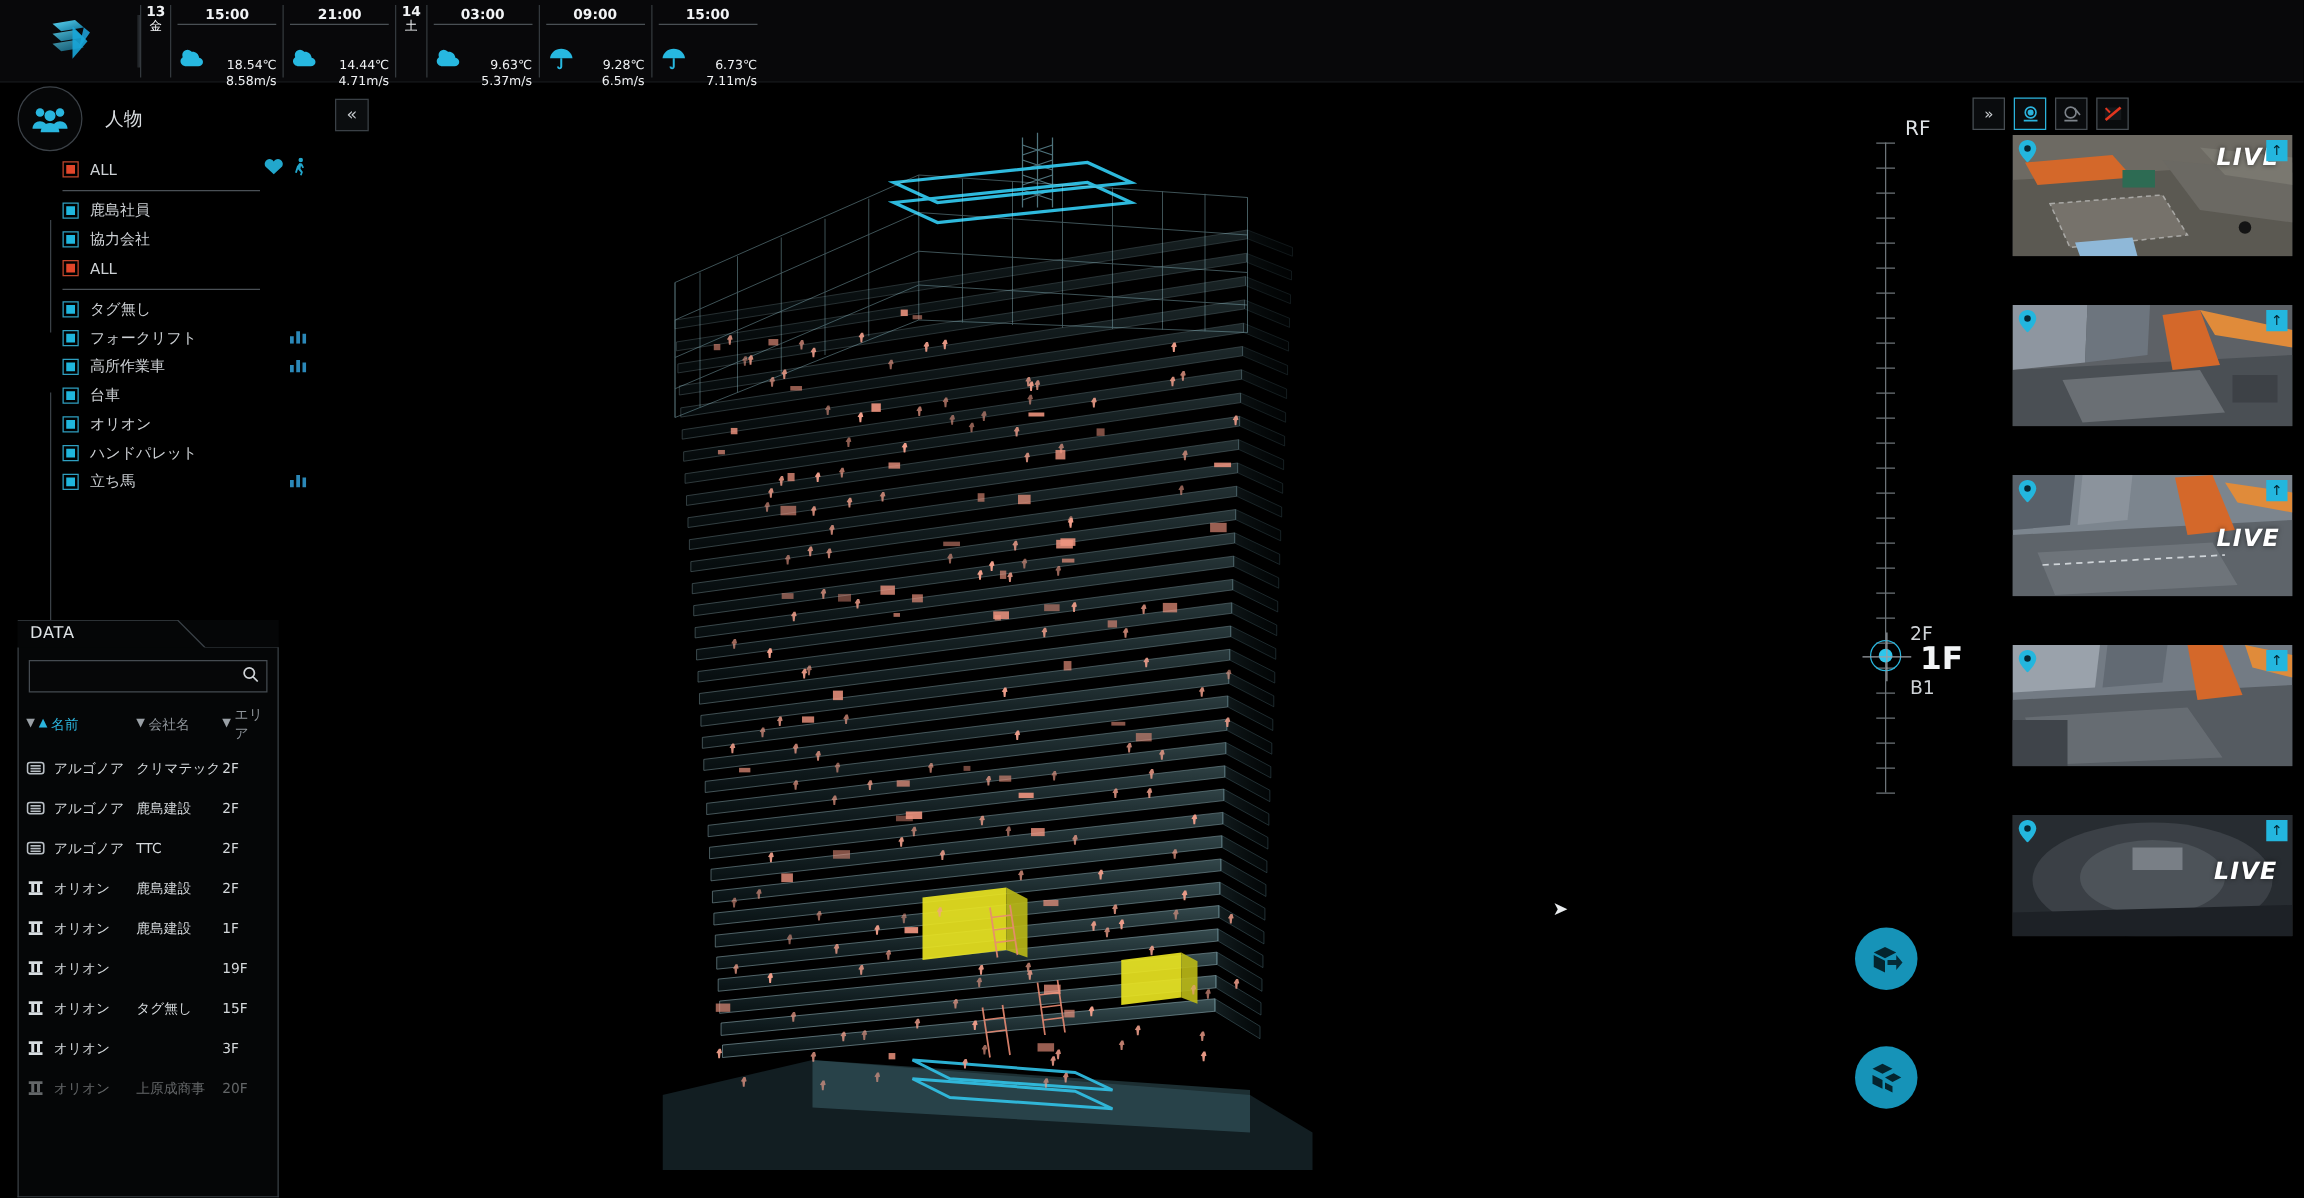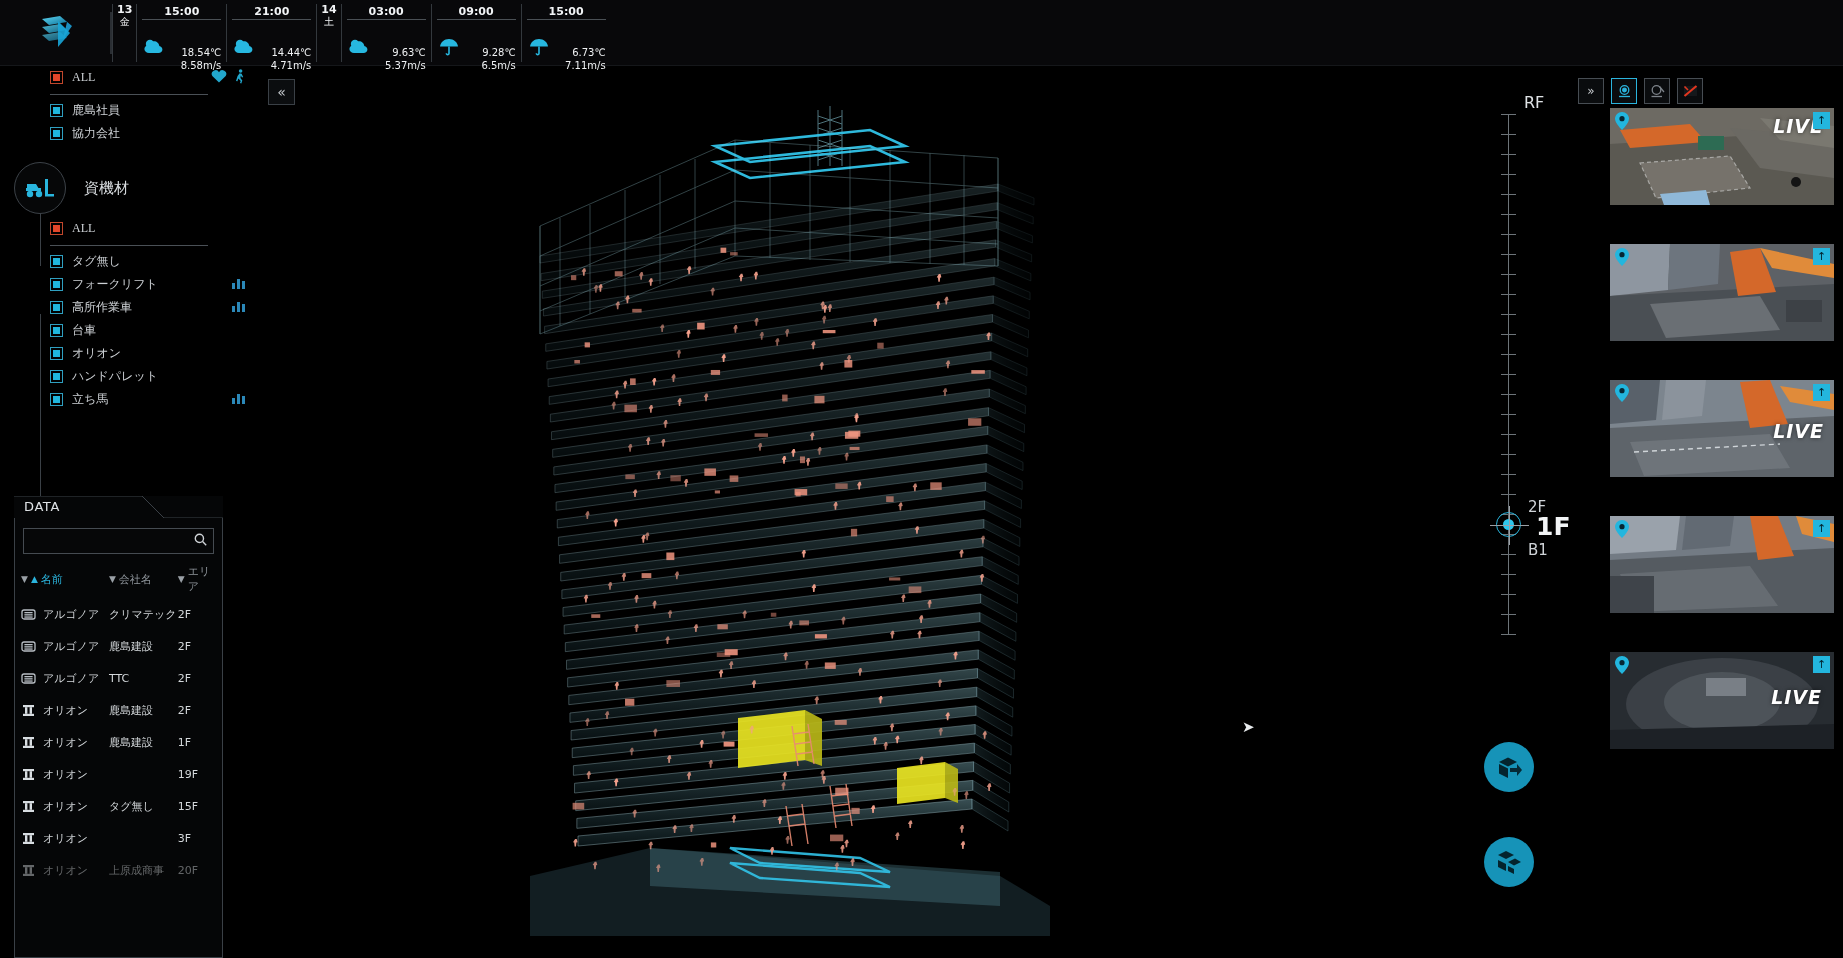--- a/index.html
+++ b/index.html
@@ -77,21 +77,21 @@
     display:flex; align-items:center; height:23px;
     margin-left:50px; width:195px; position:relative; cursor:pointer;
   }
   .chk {
     width:13px; height:13px; border:1px solid #2f9fc0; flex:none;
     display:flex; align-items:center; justify-content:center;
   }
   .chk i { width:7px; height:7px; background:#1fb6dd; display:block; }
   .chk.red { border-color:#c1472c; }
   .chk.red i { background:#e2462a; }
-  .chk-label { color:#cdd1d5; font-size:12px; margin-left:9px; white-space:nowrap;font-family:Liberation Serif, serif;}
+  .chk-label { color:#cdd1d5; font-size:12px; margin-left:9px; white-space:nowrap;}
   .chk-row .trail { margin-left:auto; display:flex; gap:8px; align-items:center;}
   .ico-heart { color:#22a7cc; font-size:13px; }
   .ico-walk { color:#22a7cc; font-size:13px; }
   .ico-chart { color:#2b88b8; font-size:12px; }
   .rule { height:1px; background:#4a5056; margin:5px 0 4px 50px; width:158px; }
 
   
   .datapanel {
     position:absolute; left:14px; top:518px; width:209px; height:440px;
     background:#050607; border:1px solid #3a4046; border-top:none;
@@ -634,20 +634,33 @@
     </svg>
     <span class="cursor">➤</span>
   </div>
 
   <div class="collapse-btn">«</div>
 
   <div class="leftpanel">
     <div class="spine"></div>
     <div class="spine2"></div>
 
+    <div class="cat-head">
+      <div class="cat-circle">
+        <svg width="30" height="22" viewBox="0 0 30 22" fill="#29b6de">
+          <circle cx="7" cy="6" r="3.4"></circle>
+            <path d="M1 19c0-3.5 2.7-6 6-6s6 2.5 6 6z"></path>
+          <circle cx="23" cy="6" r="3.4"></circle>
+            <path d="M17 19c0-3.5 2.7-6 6-6s6 2.5 6 6z"></path>
+          <circle cx="15" cy="8.5" r="4.4"></circle>
+            <path d="M7.5 22c0-4.4 3.4-7.6 7.5-7.6s7.5 3.2 7.5 7.6z"></path>
+        </svg>
+      </div>
+      <div class="cat-title">人物</div>
+    </div>
 
     <div class="chk-row">
       <span class="chk red">
           <i></i>
         </span>
       <span class="chk-label">ALL</span>
       <span class="trail">
         <span class="ico-heart">
           <svg width="16" height="13" viewBox="0 0 16 13" fill="#22a7cc">
               <path d="M8 12.4 1.3 6.1A3.7 3.7 0 0 1 8 2.2a3.7 3.7 0 0 1 6.7 3.9z"></path>
@@ -669,32 +682,20 @@
         </span>
       <span class="chk-label">鹿島社員</span>
     </div>
     <div class="chk-row">
       <span class="chk">
           <i></i>
         </span>
       <span class="chk-label">協力会社</span>
     </div>
 
-    <div class="cat-head" style="margin-top:14px;">
-      <div class="cat-circle">
-        <svg width="32" height="24" viewBox="0 0 32 24" fill="#29b6de">
-          <path d="M3 8h9l3 5H3z"></path>
-            <circle cx="6" cy="18" r="3.2"></circle>
-            <circle cx="15" cy="18" r="3.2"></circle>
-          <rect x="2" y="12" width="15" height="3"></rect>
-          <path d="M21 3h3v15h6v2.6h-9z"></path>
-        </svg>
-      </div>
-      <div class="cat-title">資機材</div>
-    </div>
 
     <div class="chk-row">
       <span class="chk red">
           <i></i>
         </span>
       <span class="chk-label">ALL</span>
     </div>
     <div class="rule"></div>
 
     <div class="chk-row">

